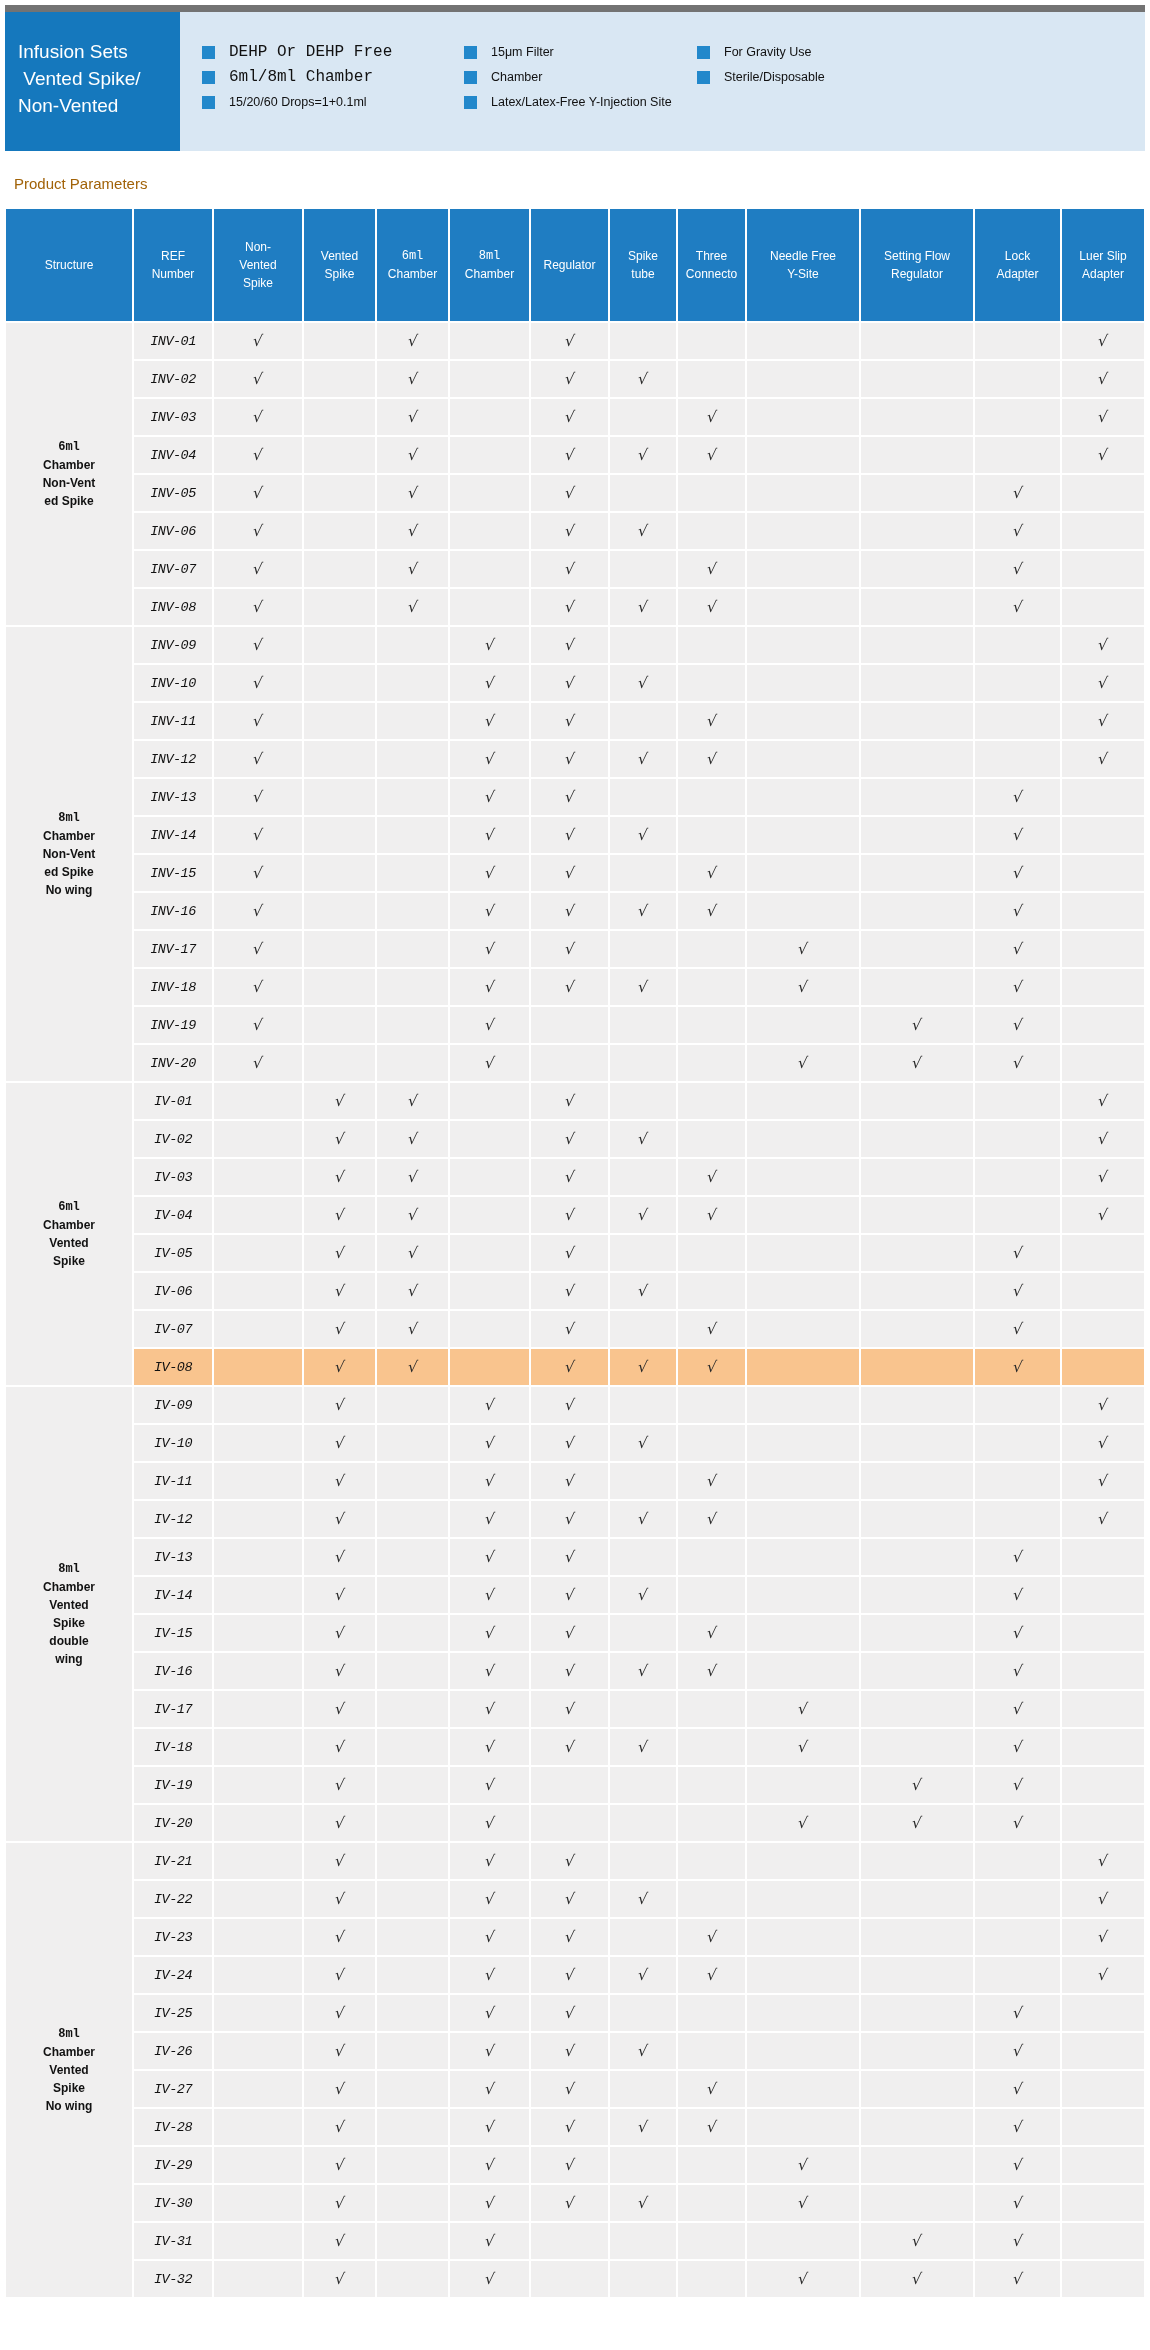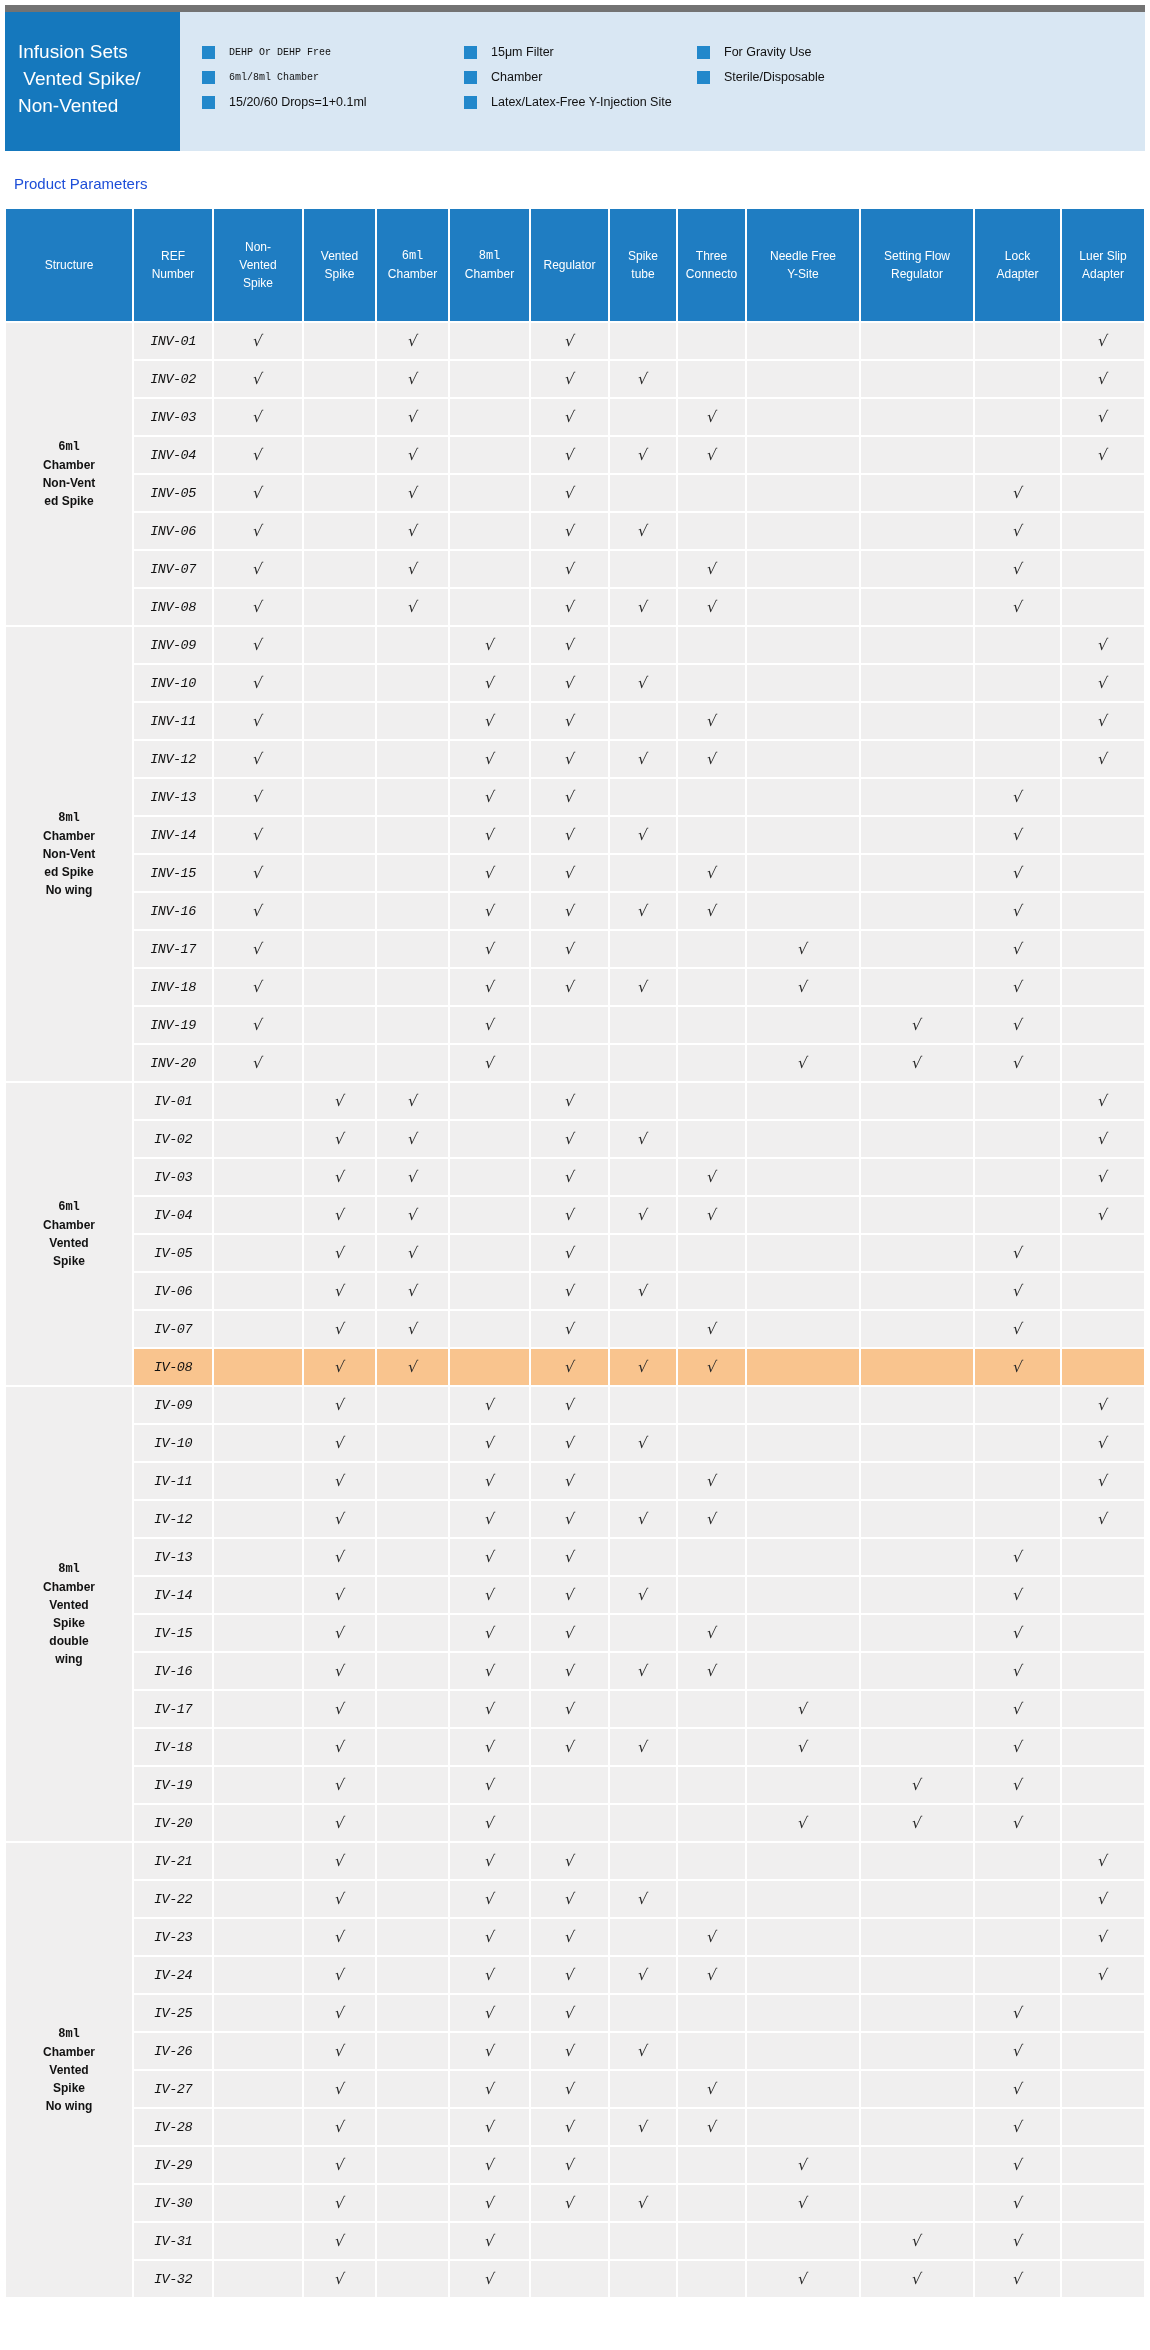--- a/index.html
+++ b/index.html
@@ -12,24 +12,24 @@
   .banner-title div{white-space:pre;}
   .banner-features{flex:1;background:#d9e7f3;display:flex;padding:33px 0 0 22px;box-sizing:border-box;}
   .feature-column{display:flex;flex-direction:column;}
   .feature-column.c0{width:262px;}
   .feature-column.c1{width:233px;}
   .feature-column.c2{width:252px;}
   .feature-column.c3{width:185px;}
   .feature-item{display:flex;align-items:flex-start;margin-bottom:10px;}
   .bullet{width:13px;height:13px;background:#2288cb;flex:0 0 13px;margin:1px 14px 0 0;}
   .feature-label{font-size:12.5px;line-height:15px;color:#111;}
-  .feature-label.mono{font-family:"Liberation Mono",monospace;font-size:10px;}
+  .feature-label.mono{font-family:"Liberation Mono",monospace;font-size:16px;}
 
   
-  .section-title{margin:24px 8px 15px 14px;font-size:15px;color:#1d4ed8;}
+  .section-title{margin:24px 8px 15px 14px;font-size:15px;color:#a16207;}
 
   
   table.product-table{border-collapse:separate;border-spacing:2px;table-layout:fixed;
                       width:1142px;margin:0 0 0 4px;background:#ffffff;}
   table.product-table th{background:#1f7dc2;color:#ffffff;font-weight:400;font-size:12px;
                          line-height:1.5;height:112px;text-align:center;vertical-align:middle;
                          padding:0 2px;}
   table.product-table td{background:#f0efef;height:36px;text-align:center;vertical-align:middle;
                          padding:0;}
   td.ref-cell{font-family:"Liberation Mono",monospace;font-size:13.5px;letter-spacing:-0.5px;color:#111;font-style:italic;}

